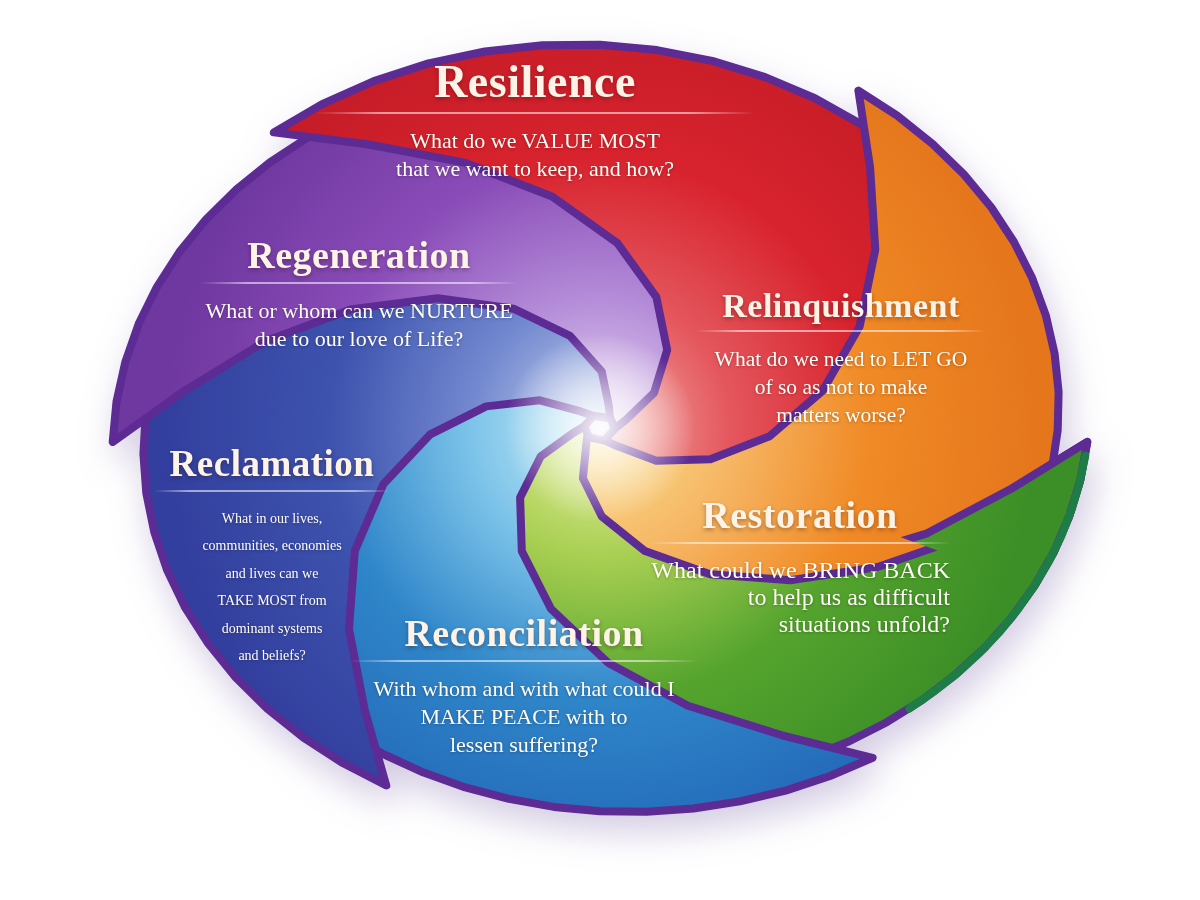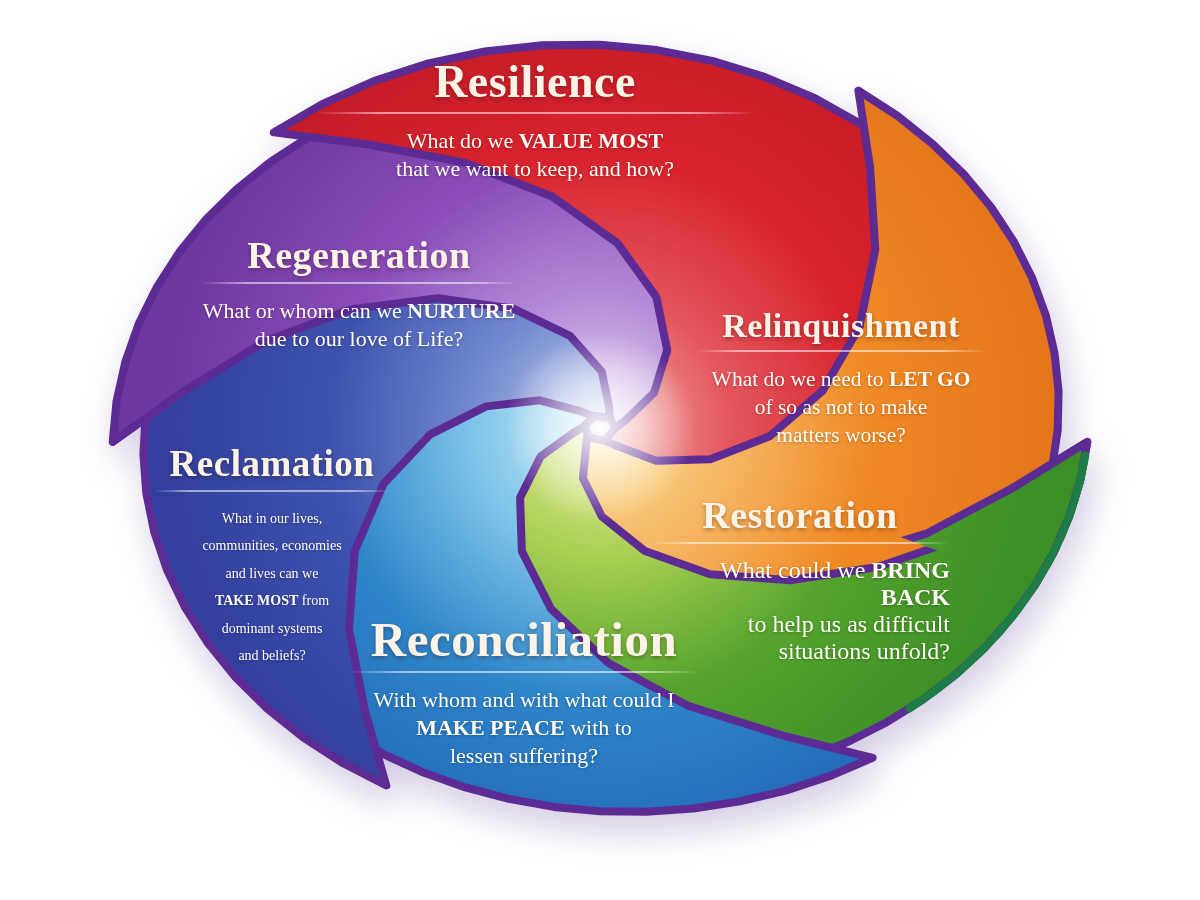--- a/index.html
+++ b/index.html
@@ -7,37 +7,37 @@
   #stage { position:relative; width:1200px; height:900px; font-family:"Liberation Serif", serif; }
   #spiral { position:absolute; left:0; top:0; filter:drop-shadow(6px 16px 18px rgba(96,70,150,.28)); }
   .label { position:absolute; text-align:center; color:#fffdf5; }
   .label h2 { font-weight:bold; color:#fdf4e7; line-height:1.05; letter-spacing:.5px;
               text-shadow:0 2px 4px rgba(40,10,10,.35); }
   .divider { height:2px; margin:6px auto 13px;
              background:linear-gradient(90deg, rgba(255,255,255,0), rgba(255,255,255,.55) 15%,
                         rgba(255,255,255,.55) 85%, rgba(255,255,255,0)); }
   .label .ln { display:block; font-size:22px; line-height:28px;
                text-shadow:0 1px 3px rgba(0,0,0,.28); }
-  .label .ln b { font-weight:bold; }
+  .label .ln b { font-weight:normal; }
 
   .seg-resilience     { left:315px; top:58px;  width:440px; }
   .seg-resilience h2  { font-size:46px; }
   .seg-regeneration   { left:200px; top:236px; width:318px; }
   .seg-regeneration h2{ font-size:38px; }
-  .seg-relinquishment { left:696px; top:308px; width:290px; }
+  .seg-relinquishment { left:696px; top:288px; width:290px; }
   .seg-relinquishment h2 { font-size:34px; }
   .seg-relinquishment .ln { font-size:21.5px; }
   .seg-reclamation    { left:154px; top:430px; width:236px; }
   .seg-reclamation h2 { font-size:37px;margin-top:15px; }
   .seg-reclamation .ln{ font-size:14px; line-height:27.5px; }
   .seg-restoration    { left:650px; top:496px; width:300px; }
   .seg-restoration h2 { font-size:38px; }
   .seg-restoration .ln{ font-size:24px; line-height:27px;text-align:right; }
   .seg-reconciliation { left:350px; top:614px; width:348px; }
-  .seg-reconciliation h2 { font-size:49px; }
+  .seg-reconciliation h2 { font-size:38px; }
 </style>
 </head>
 <body>
 
 <div id="stage">
   <svg id="spiral" width="1200" height="900" viewBox="0 0 1200 900">
       <defs>
         <radialGradient id="grad-resilience" gradientUnits="userSpaceOnUse" cx="600" cy="428" r="434">
           <stop offset="0" stop-color="#f2b2ab"></stop>
           <stop offset="0.3" stop-color="#e4575d"></stop>

